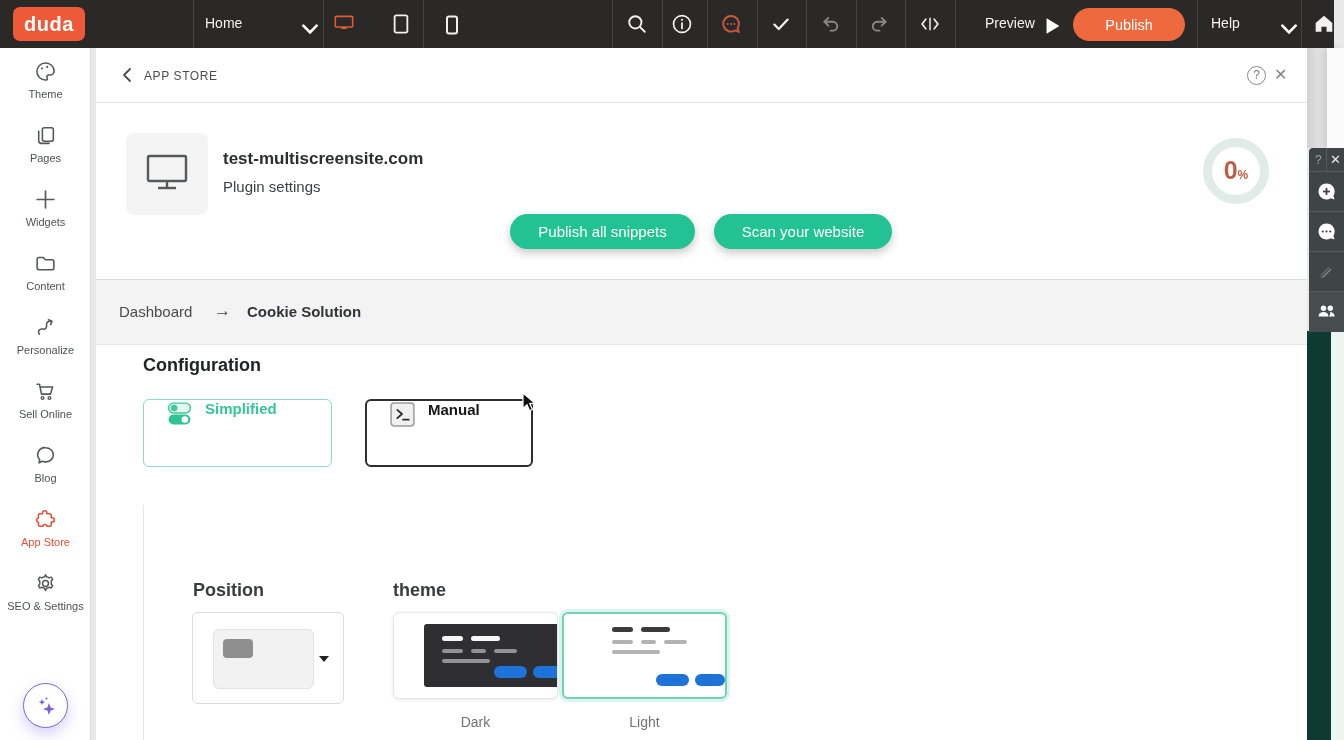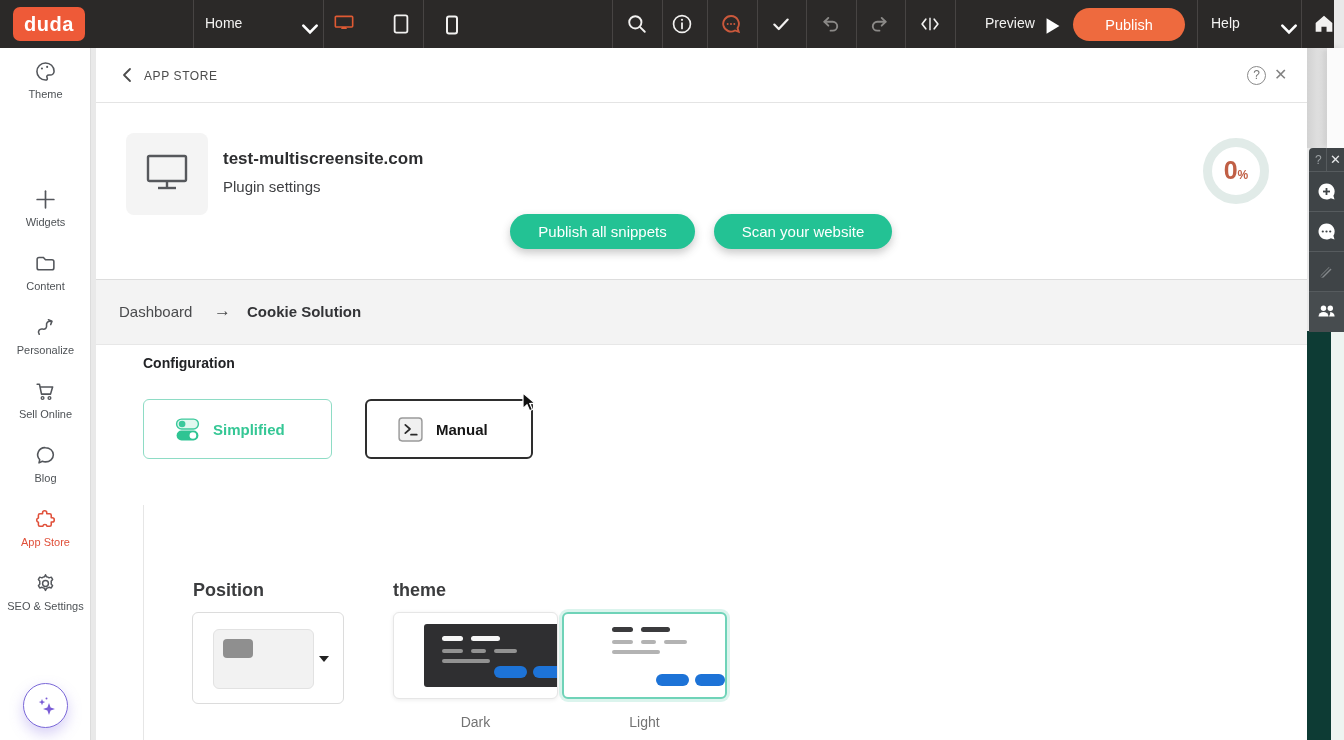--- a/index.html
+++ b/index.html
@@ -46,22 +46,22 @@
           background:#fff; text-align:center; line-height:46px; }
   .ring b { font-size:25px; color:#c05f45; }
   .ring span { font-size:12px; color:#c05f45; font-weight:bold; }
   .hero-divider { position:absolute; left:0; top:231px; width:100%; height:1px; background:#dddddd; }
 
   .crumb-band { position:absolute; left:0; top:232px; width:100%; height:65px; background:#f3f3f3; border-bottom:1px solid #e7e7e7; }
   .crumb-dash { position:absolute; left:23px; top:23px; font-size:15px; color:#4a4b4d; cursor:pointer; }
   .crumb-arrow { position:absolute; left:118px; top:21px; font-size:17px; color:#4a4b4d; }
   .crumb-cur { position:absolute; left:151px; top:23px; font-size:15px; font-weight:bold; color:#333437; }
 
-  .config-title { position:absolute; left:47px; top:307px; font-size:14px; font-weight:bold; color:#222326; }
-  .card { position:absolute; top:351px; height:60px; background:#fff; border-radius:6px; display:flex; align-items:center; cursor:pointer;padding-left:8px; }
+  .config-title { position:absolute; left:47px; top:307px; font-size:18px; font-weight:bold; color:#222326; }
+  .card { position:absolute; top:351px; height:68px; background:#fff; border-radius:6px; display:flex; align-items:flex-start; cursor:pointer; }
   .card-simplified { left:47px; width:189px; border:1px solid #8edcc5; }
   .card-manual { left:269px; width:168px; border:2px solid #2e2e2e; }
   .card svg { margin:0 12px 0 22px; }
   .card-simplified .card-label { color:#35c795; font-weight:bold; font-size:15px; }
   .card-manual .card-label { color:#161616; font-weight:bold; font-size:15px; }
 
   .embed-border { position:absolute; left:47px; top:457px; width:1px; height:235px; background:#e6e6e6; }
 
   .field-label { position:absolute; font-size:18px; font-weight:bold; color:#3b3c3e; }
   .pos-label { left:97px; top:532px; }
@@ -196,20 +196,27 @@
   </div>
 
   <div class="sidebar">
     <div class="sb-item" style="top:12px">
       <svg width="23" height="23" viewBox="0 0 22 22">
         <path d="M11 2.8 a8.2 8.2 0 1 0 0 16.4 c1.7 0 2.1-1.3 1.5-2.3 -.7-1.2 0-2.5 1.6-2.5 h1.4 a3.7 3.7 0 0 0 3.7-3.7 C19.2 6 15.5 2.8 11 2.8z" fill="none" stroke="#53565b" stroke-width="1.5"></path>
         <circle cx="7.6" cy="8.2" r="1" fill="#53565b"></circle>
           <circle cx="12.6" cy="6.6" r="1" fill="#53565b"></circle>
         </svg>
       <span class="sb-label">Theme</span>
+    </div>
+    <div class="sb-item" style="top:76px">
+      <svg width="23" height="23" viewBox="0 0 22 22">
+        <rect x="8" y="3.5" width="10.5" height="13" rx="1.8" fill="none" stroke="#53565b" stroke-width="1.5"></rect>
+        <path d="M4.5 7 v9 a2.5 2.5 0 0 0 2.5 2.5 h7.5" fill="none" stroke="#53565b" stroke-width="1.5" stroke-linecap="round"></path>
+        </svg>
+      <span class="sb-label">Pages</span>
     </div>
     <div class="sb-item" style="top:140px">
       <svg width="23" height="23" viewBox="0 0 22 22">
         <line x1="11" y1="3" x2="11" y2="19" stroke="#53565b" stroke-width="1.6" stroke-linecap="round"></line>
         <line x1="3" y1="11" x2="19" y2="11" stroke="#53565b" stroke-width="1.6" stroke-linecap="round"></line>
         </svg>
       <span class="sb-label">Widgets</span>
     </div>
     <div class="sb-item" style="top:268px">
       <svg width="23" height="23" viewBox="0 0 22 22">

